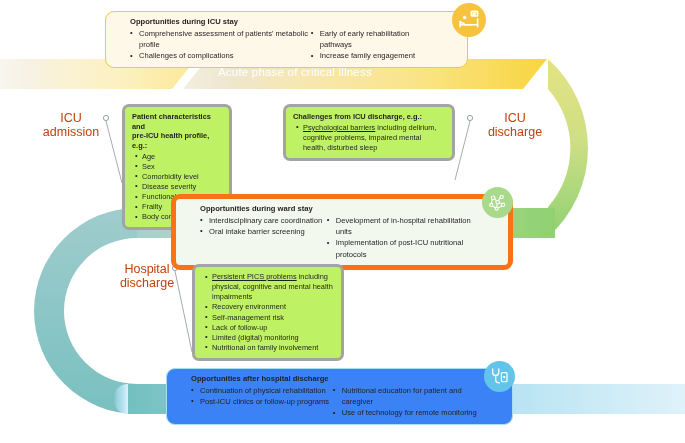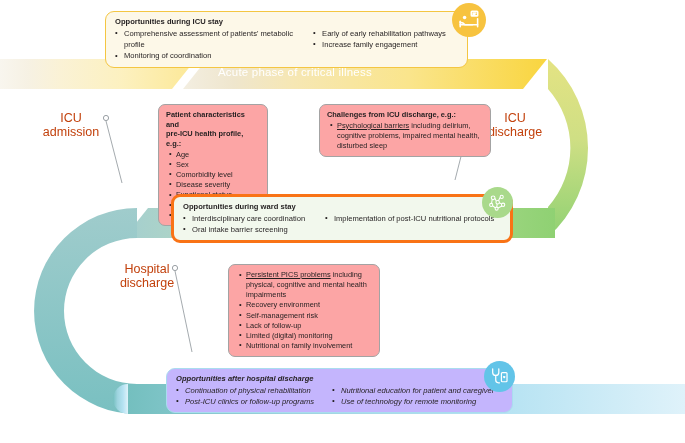--- a/index.html
+++ b/index.html
@@ -9,38 +9,38 @@
   #flowsvg{position:absolute;left:0;top:0;width:685px;height:443px;}
 
   .band-label{position:absolute;color:#ffffff;font-size:11.5px;letter-spacing:.2px;
               white-space:nowrap;pointer-events:none;}
 
   .milestone{position:absolute;text-align:center;font-size:12.5px;line-height:1.15;
              color:#c2410c;white-space:nowrap;}
 
   
   .card{position:absolute;box-sizing:border-box;border-radius:7px;
-        border:1px solid #a3a3a3;background:#fca5a5;padding:5px 7px 5px 7px;margin-left:36px;}
+        border:3px solid #a3a3a3;background:#bef264;padding:5px 7px 5px 7px;}
   .card .hd{font-weight:bold;font-size:7.4px;line-height:1.3;margin-bottom:1px;}
   .card ul{margin:0;padding:0 0 0 10px;list-style:none;}
   .card li{font-size:7.4px;line-height:1.37;position:relative;padding-left:0;}
   .card li::before{content:"\2022";position:absolute;left:-7px;top:-0.5px;font-size:7.4px;}
   .card .u{text-decoration:underline;}
 
   
-  .oppbar{position:absolute;box-sizing:border-box;border-radius:9px;padding:5px 9px;}
+  .oppbar{position:absolute;box-sizing:border-box;border-radius:9px;padding:5px 24px;}
   .oppbar .hd{font-weight:bold;font-size:7.6px;margin-bottom:1.5px;}
   .oppbar .cols{display:flex;gap:0;}
   .oppbar ul{margin:0;padding:0;list-style:none;}
   .oppbar li{font-size:7.6px;line-height:1.5;position:relative;padding-left:9px;}
   .oppbar li::before{content:"\2022";position:absolute;left:0;top:-0.5px;}
 
   #opp-icu{border:1px solid #f4c642;background:#fdf8e8;}
-  #opp-ward{border:3px solid #f97316;background:#f2f8ed;}
-  #opp-post{border:1px solid #aadcef;background:#c4b5fd;font-style:italic;}
+  #opp-ward{border:5px solid #f97316;background:#f2f8ed;}
+  #opp-post{border:1px solid #aadcef;background:#3b82f6;}
 
   
   .badge{position:absolute;border-radius:50%;display:flex;align-items:center;
          justify-content:center;}
   #badge-bed{background:#f7c33f;}
   #badge-mol{background:#a9d98b;}
   #badge-tele{background:#62c4e8;}
 
   
   #leaders{position:absolute;left:0;top:0;width:685px;height:443px;pointer-events:none;}
@@ -128,21 +128,21 @@
   <div class="milestone" style="left:108px;top:262px;width:78px;">
     <div>Hospital</div>
     <div>discharge</div>
   </div>
 
   <div class="oppbar" id="opp-icu" style="left:105px;top:11px;width:363px;">
     <div class="hd">Opportunities during ICU stay</div>
     <div class="cols">
       <ul style="width:205px;">
         <li>Comprehensive assessment of patients' metabolic profile</li>
-        <li>Monitoring of coordination</li>
+        <li>Challenges of complications</li>
       </ul>
       <ul style="width:150px;">
         <li>Early of early rehabilitation pathways</li>
         <li>Increase family engagement</li>
       </ul>
     </div>
   </div>
 
   <div class="badge" id="badge-bed" style="left:452px;top:3px;width:34px;height:34px;">
     <svg width="22" height="22" viewBox="0 0 24 24" fill="none" stroke="#ffffff" stroke-width="1.7" stroke-linecap="round" stroke-linejoin="round">
@@ -180,20 +180,21 @@
   </div>
 
   <div class="oppbar" id="opp-ward" style="left:171px;top:194px;width:342px;">
     <div class="hd">Opportunities during ward stay</div>
     <div class="cols">
       <ul style="width:145px;">
         <li>Interdisciplinary care coordination</li>
         <li>Oral intake barrier screening</li>
       </ul>
       <ul style="width:180px;">
+        <li>Development of in-hospital rehabilitation units</li>
         <li>Implementation of post-ICU nutritional protocols</li>
       </ul>
     </div>
   </div>
 
   <div class="badge" id="badge-mol" style="left:482px;top:187px;width:31px;height:31px;">
     <svg width="21" height="21" viewBox="0 0 24 24" fill="none" stroke="#ffffff" stroke-width="1.2">
       <circle cx="7" cy="6.6" r="2.1"></circle>
       <circle cx="16.8" cy="5.6" r="1.8"></circle>
       <circle cx="12.2" cy="11.6" r="2"></circle>

